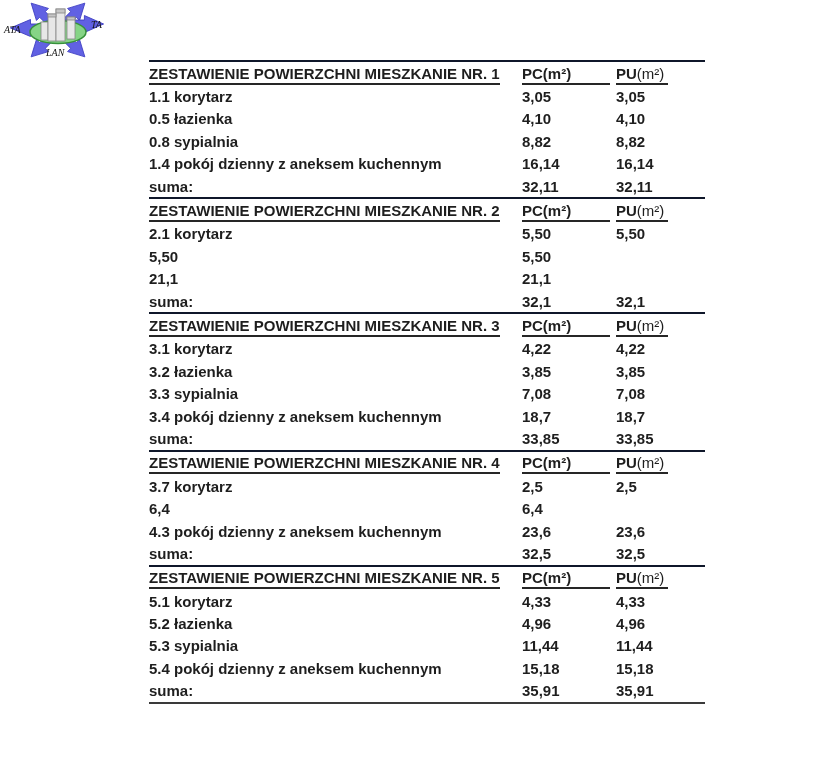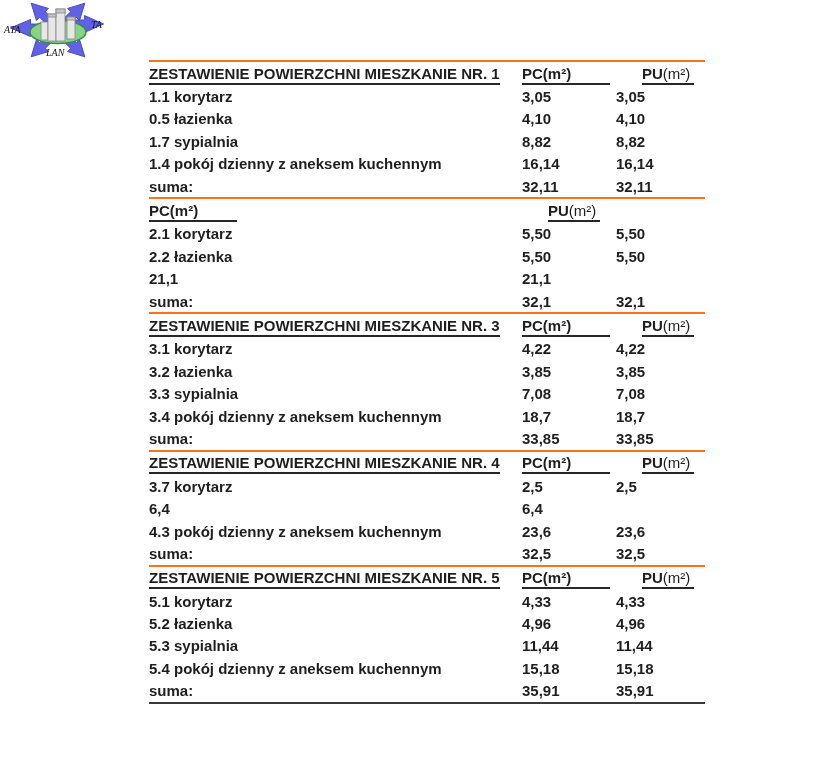--- a/index.html
+++ b/index.html
@@ -9,30 +9,30 @@
   }
   
   .logo{position:absolute;left:2px;top:2px;width:104px;height:58px;}
   .logo svg{display:block;width:104px;height:58px;}
   .logo-text{font-family:"Liberation Serif",serif;font-style:italic;font-size:10px;fill:#151515;}
   
   .area-table{
     position:absolute;left:149px;top:60px;width:556px;
     border-bottom:2px solid #3a3a3a;
   }
-  .section{border-top:2px solid #f97316;padding-top:1px;}
+  .section{border-top:2px solid #0f172a;padding-top:1px;}
   .row{
     display:grid;grid-template-columns:373px 94px 89px;
     height:22.4px;align-items:center;
     font-size:15px;line-height:19px;white-space:nowrap;font-weight:bold;
   }
   .row.header,.row.suma{font-weight:700;}
   .hd{display:inline-block;border-bottom:2px solid #262626;line-height:18px;}
   .hd-pc{width:88px;}
-  .hd-pu{padding-right:4px;margin-left:26px;}
+  .hd-pu{padding-right:4px;}
   .hd-pu .reg{font-weight:400;}
   .cell{overflow:visible;}
 </style>
 </head>
 <body>
 
 <div class="page">
 
   <div class="logo">
     <svg viewBox="0 0 104 58">
@@ -74,47 +74,47 @@
           <span class="cell">1.1 korytarz</span>
           <span class="cell">3,05</span>
           <span class="cell">3,05</span>
         </div>
         <div class="row">
           <span class="cell">0.5 łazienka</span>
           <span class="cell">4,10</span>
           <span class="cell">4,10</span>
         </div>
         <div class="row">
-          <span class="cell">1.7 sypialnia</span>
+          <span class="cell">0.8 sypialnia</span>
           <span class="cell">8,82</span>
           <span class="cell">8,82</span>
         </div>
         <div class="row">
           <span class="cell">1.4 pokój dzienny z aneksem kuchennym</span>
           <span class="cell">16,14</span>
           <span class="cell">16,14</span>
         </div>
         <div class="row suma">
           <span class="cell">suma:</span>
           <span class="cell">32,11</span>
           <span class="cell">32,11</span>
         </div>
       </div>
       <div class="section">
         <div class="row header">
+          <span class="cell"><span class="hd hd-title">ZESTAWIENIE POWIERZCHNI MIESZKANIE NR. 2</span></span>
           <span class="cell"><span class="hd hd-pc">PC(m²)</span></span>
           <span class="cell"><span class="hd hd-pu"><span>PU</span><span class="reg">(m²)</span></span></span>
         </div>
         <div class="row">
           <span class="cell">2.1 korytarz</span>
           <span class="cell">5,50</span>
           <span class="cell">5,50</span>
         </div>
         <div class="row">
-          <span class="cell">2.2 łazienka</span>
           <span class="cell">5,50</span>
           <span class="cell">5,50</span>
         </div>
         <div class="row">
           <span class="cell">21,1</span>
           <span class="cell">21,1</span>
         </div>
         <div class="row suma">
           <span class="cell">suma:</span>
           <span class="cell">32,1</span>

